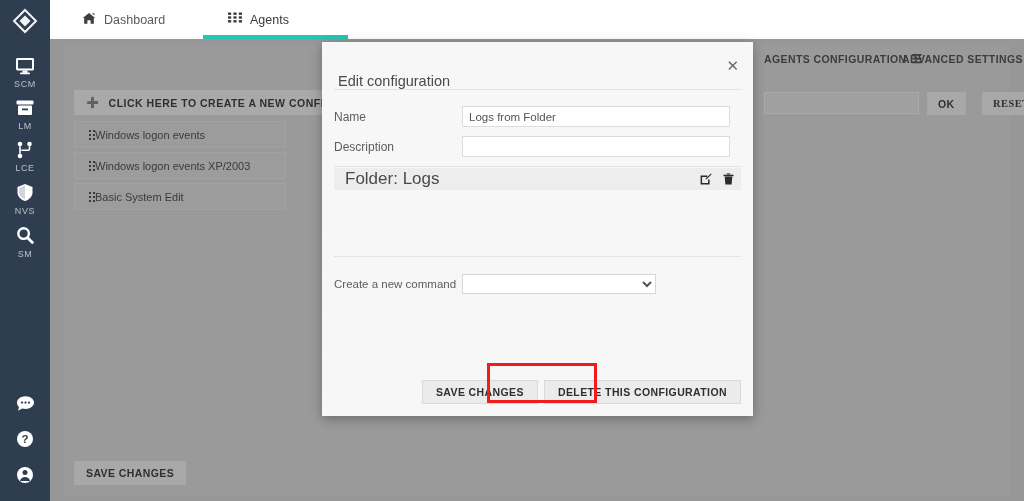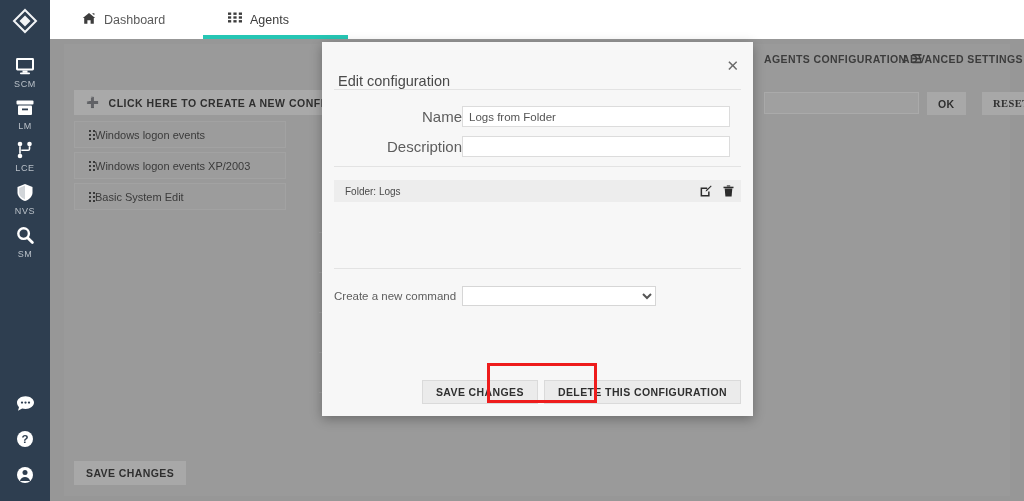--- a/index.html
+++ b/index.html
@@ -150,39 +150,39 @@
   }
   .modal-close {
     position: absolute; right: 14px; top: 16px;
     font-size: 15px; color: #6a6a6a; cursor: pointer; line-height: 1;
   }
   .modal-sep { height: 1px; background: #e3e3e3; margin: 0 12px; }
 
   .modal-body { padding: 16px 12px 0 12px; position: relative; }
   .frow { display: flex; align-items: center; margin-bottom: 9px; }
   .flabel {
-    width: 128px; font-size: 15px; color: #5d5d5d; text-align: right;
+    width: 128px; font-size: 12px; color: #5d5d5d;
   }
   .finput {
     width: 268px; height: 21px;
     border: 1px solid #dcdcdc; background: #ffffff;
     font-size: 11.5px; color: #555555;
     padding: 0 6px;
     font-family: "Liberation Sans", sans-serif;
   }
   .finput::placeholder { color: #b3b3b3; }
   .section-label {
     font-size: 11.5px; color: #5d5d5d; margin: 16px 0 14px 0;
   }
   .cmd-sep { height: 1px; background: #e3e3e3; margin: 0 0 0 0; }
   .cmd-row {
     height: 22px; background: #ededed;
     display: flex; align-items: center;
-    padding: 0 7px 0 1px; margin-top: 13px;
-    font-size: 10px; color: #4a4a4a;
+    padding: 0 7px 0 1px; margin-top: 1px;
+    font-size: 17px; color: #4a4a4a;
   }
   .cmd-row .cmd-name { flex: 1; }
   .cmd-actions { display: flex; align-items: center; gap: 11px; }
   .cmd-actions span { cursor: pointer; line-height: 0; }
   .cmd-spacer { height: 66px; }
 
   .newcmd-row {
     display: flex; align-items: center; padding-top: 17px;
   }
   .newcmd-label { width: 128px; font-size: 11.5px; color: #5d5d5d; }

